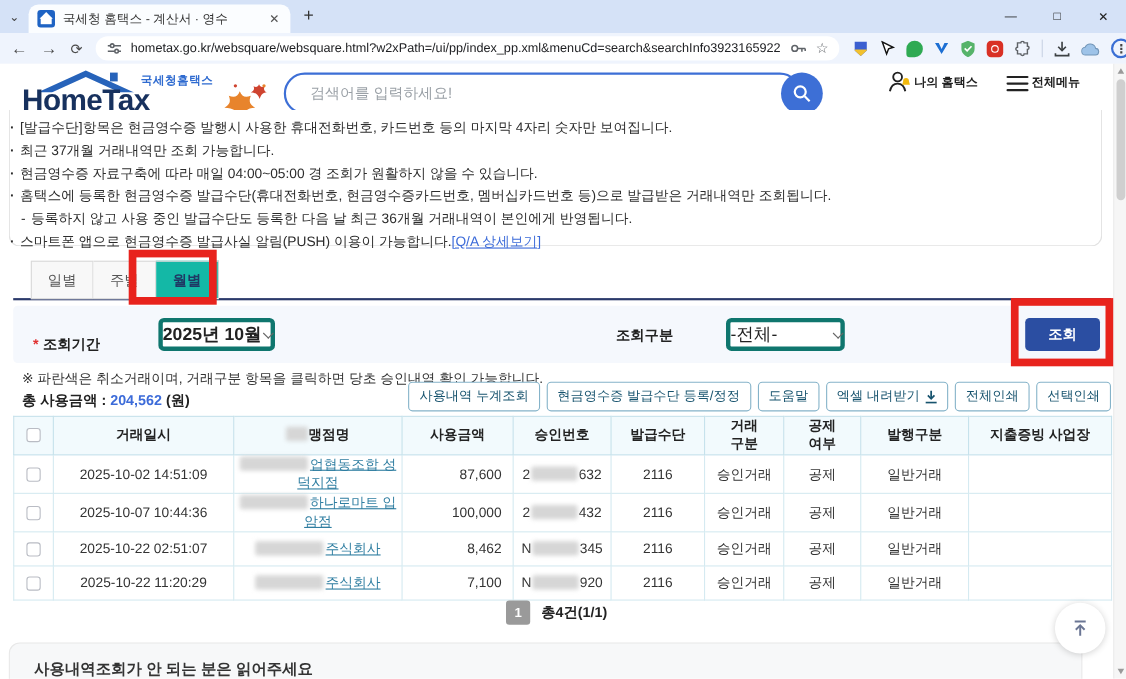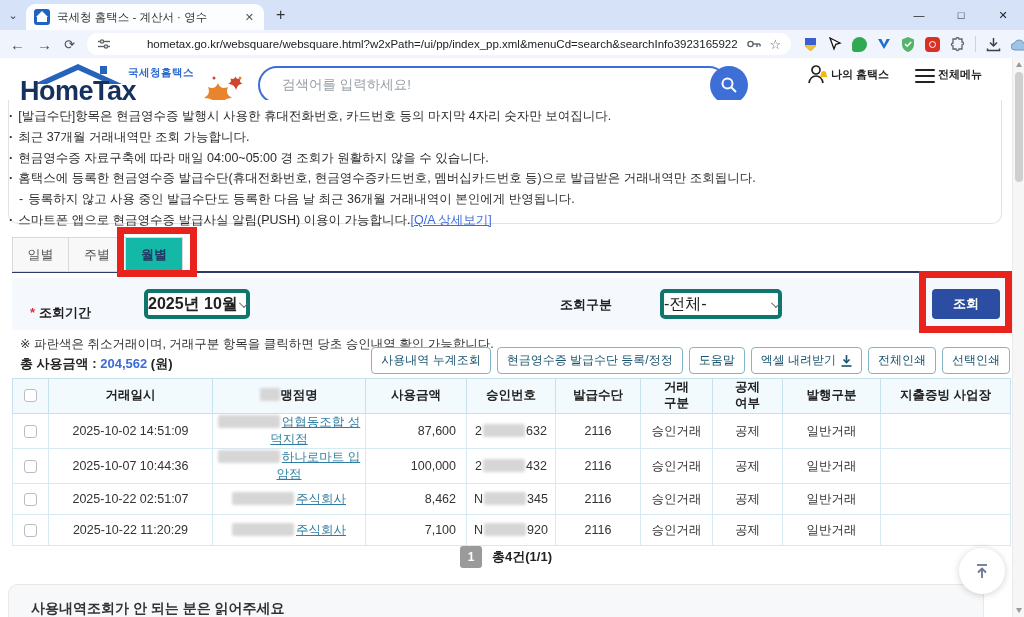--- a/index.html
+++ b/index.html
@@ -16,21 +16,21 @@
   .tab-title { flex:1; font-size:11.5px; color:#333; white-space:nowrap; overflow:hidden; text-overflow:ellipsis; }
   .tab-close { color:#555; font-size:11px; padding:0 2px; cursor:pointer; }
   .newtab-btn { margin-left:12px; color:#333; font-size:16px; cursor:pointer; }
   .win-controls { position:absolute; right:0; top:0; height:30px; display:flex; }
   .win-btn { width:42px; height:30px; display:flex; align-items:center; justify-content:center; font-size:11px; color:#222; cursor:pointer; }
 
   .toolbar { position:absolute; left:0; top:30px; width:1024px; height:28px; background:#eff4fd; display:flex; align-items:center; padding:0 10px; gap:12px; }
   .nav-ic { color:#4a4a4a; font-size:15px; cursor:pointer; line-height:1; }
   .nav-ic.reload { font-size:13px; }
   .urlbar { flex:1; height:22px; background:#fff; border-radius:11px; display:flex; align-items:center; padding:0 10px; gap:8px; }
-  .url-text { flex:1; font-size:11.5px; color:#202124; white-space:nowrap; overflow:hidden;margin-left:28px; }
+  .url-text { flex:1; font-size:11.5px; color:#202124; white-space:nowrap; overflow:hidden; }
   .mini-svg { flex:none; display:block; }
   .ext-row { display:flex; align-items:center; gap:10px; }
   .ext-dot { width:15px; height:15px; border-radius:3px; flex:none; }
   .ext-divider { width:1px; height:16px; background:#c9d3e4; }
   .menu-dots { width:18px; height:18px; border:2px solid #3b6fd4; border-radius:50%; color:#444; font-size:11px; display:flex; align-items:center; justify-content:center; font-weight:bold; cursor:pointer; }
 
   
   .site-header { position:absolute; left:0; top:58px; width:1012px; height:52px; background:#fff; }
   .logo { position:absolute; left:20px; top:6px; cursor:pointer; }
   .logo-roof { position:absolute; left:8px; top:-2px; }
@@ -57,40 +57,40 @@
   
   .notice-box { position:absolute; left:8px; top:100px; width:994px; height:124px; background:#fff; border:1px solid #e2e2e2; border-top:none; border-radius:0 0 10px 10px; padding:6px 0; }
   .notice-list { list-style:none; }
   .notice-list li { font-size:12.5px; color:#2c2c2c; line-height:1.5; padding:1px 0; }
   .notice-list li.bullet::before { content:"·"; font-weight:bold; margin-right:5px; }
   .notice-list li.subnote { padding-left:10px; }
   .notice-list li.subnote::before { content:"-"; margin-right:5px; }
   .qa-link { color:#3c6bd9; text-decoration:underline; cursor:pointer; }
 
   
-  .tabs { position:absolute; left:12px; top:237px; display:flex; z-index:2;text-align:right; }
+  .tabs { position:absolute; left:28px; top:237px; display:flex; z-index:2;text-align:right; }
   .tab-item { width:57px; height:35px; border:1px solid #d9d9d9; border-left-width:0; background:#f8f8f8; color:#555; font-size:13px; display:flex; align-items:center; justify-content:center; cursor:pointer; }
   .tab-item:first-child { border-left-width:1px; }
   .tab-item.active { background:#14b8a6; color:#1f3864; font-weight:bold; border-bottom:1px solid #fff; }
   .tabs-underline { position:absolute; left:12px; top:271px; width:998px; height:2px; background:#2b3a6b; z-index:1; }
 
   
   .annot { position:absolute; border:7px solid #e8231d; z-index:60; pointer-events:none; }
   .annot-tab { left:117px; top:227px; width:80px; height:50px; }
   .annot-search { left:919px; top:271px; width:93px; height:62px; }
 
   
   .filter-bar { position:absolute; left:12px; top:278px; width:998px; height:52px; background:#f5f8fd; border-radius:4px; }
   .req-star { color:#e03131; font-weight:bold; margin-right:4px; }
   .f-label { font-size:13px; font-weight:bold; color:#222; }
   .f-label-period { position:absolute; left:18px; top:26px; }
   .f-label-type { position:absolute; left:548px; top:18px; }
   .f-select { position:absolute; top:11px; height:30px; background:#fff; border:4px solid #0f766e; border-radius:5px; display:flex; align-items:center; justify-content:space-between; padding:0 0; font-size:16px; font-weight:bold; color:#222; cursor:pointer; }
   .f-select-period { left:132px; width:106px; }
-  .f-select-type { left:648px; width:122px; font-weight:normal; }
+  .f-select-type { left:648px; width:108px; font-weight:normal; }
   .chev { width:7px; height:7px; border-right:1.5px solid #666; border-bottom:1.5px solid #666; transform:rotate(45deg) translateY(-2px); }
   .search-go-btn { position:absolute; left:920px; top:11px; width:68px; height:30px; background:#2b4ea2; color:#fff; font-size:13px; font-weight:bold; border:none; border-radius:4px; cursor:pointer; }
 
   
   .blue-note { position:absolute; left:20px; top:336px; font-size:12.5px; color:#333; }
   .total-line { position:absolute; left:20px; top:355px; font-size:13px; font-weight:bold; color:#222; }
   .total-value { color:#3c6bd9; }
   .action-row { position:absolute; right:14px; top:347px; display:flex; gap:6px; }
   .act-btn { border:1px solid #85b3c9; background:#fff; color:#17536e; font-size:12px; padding:4px 9px; border-radius:4px; cursor:pointer; display:flex; align-items:center; gap:5px; white-space:nowrap; }
 

